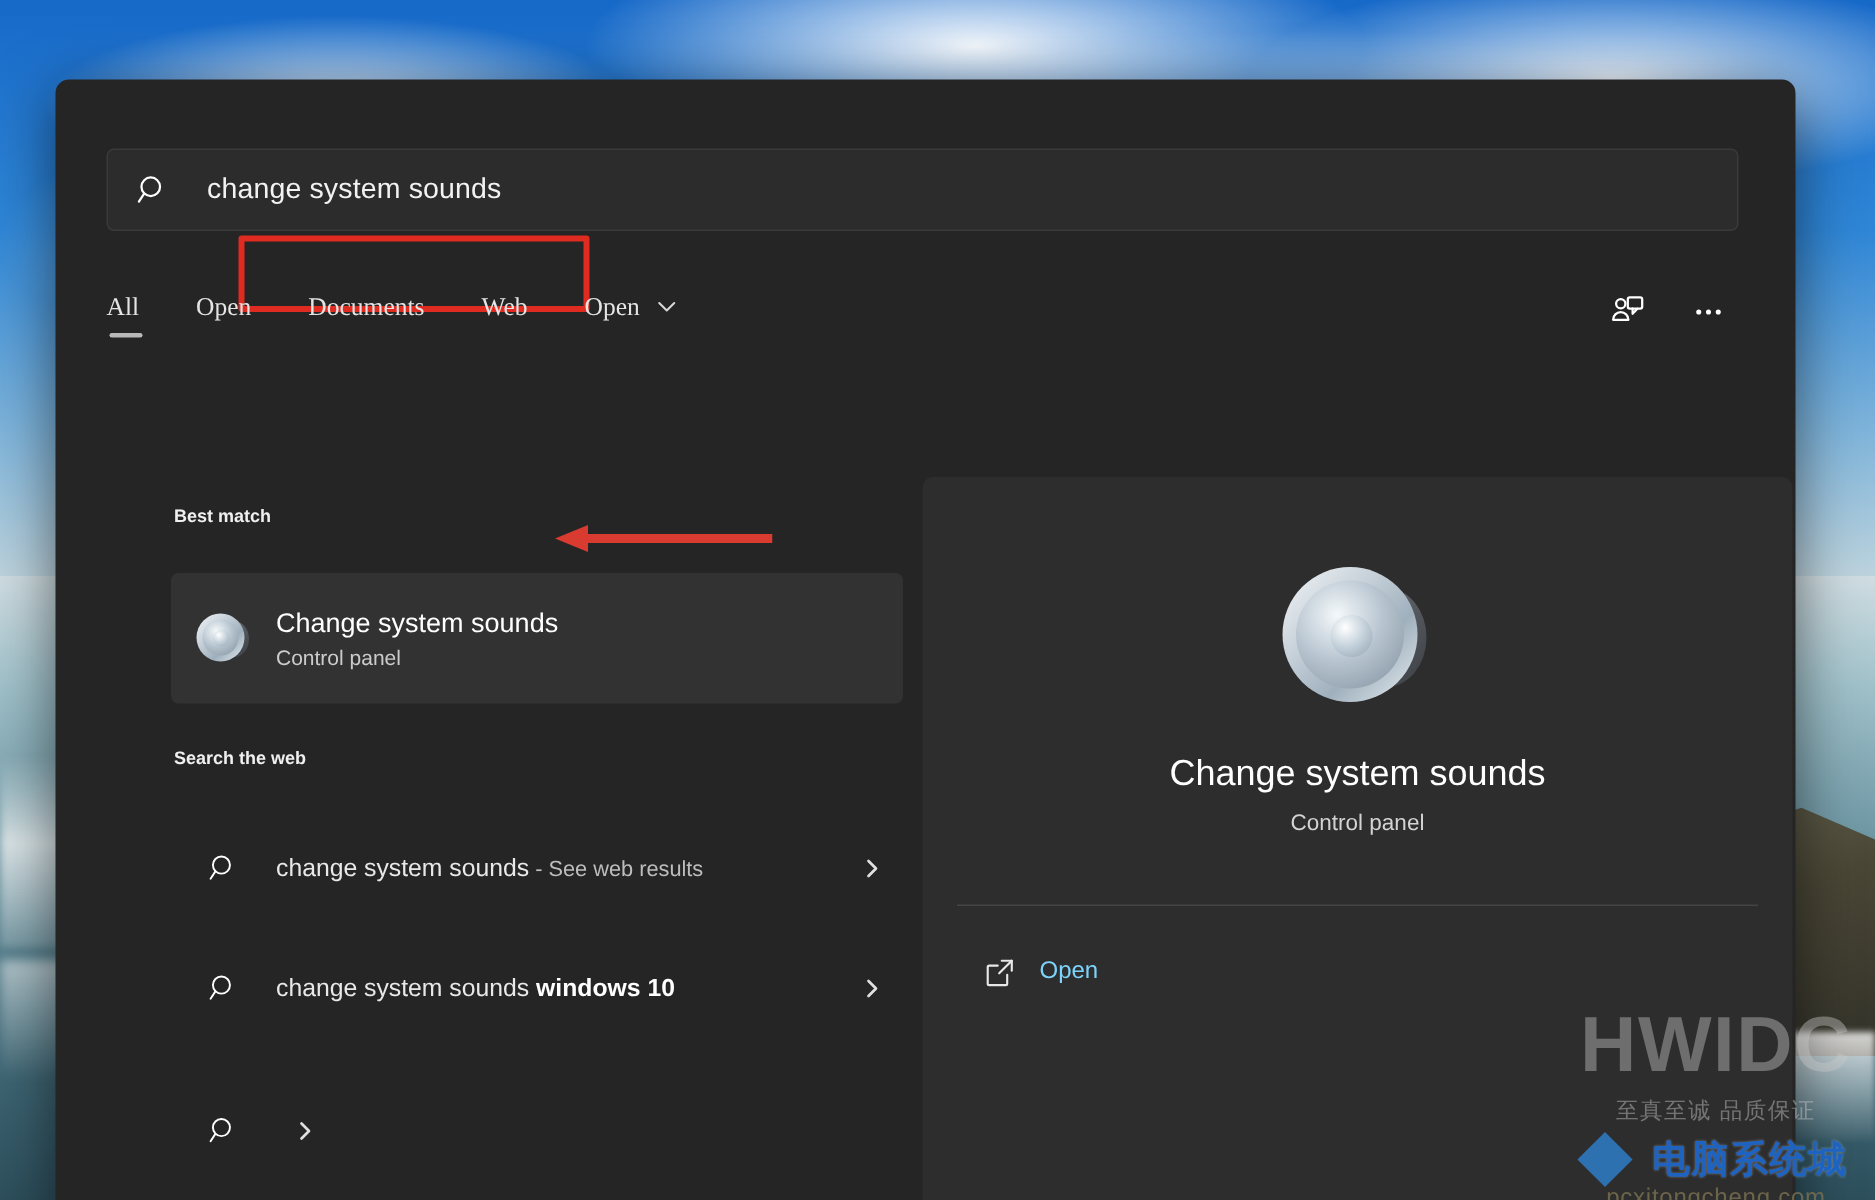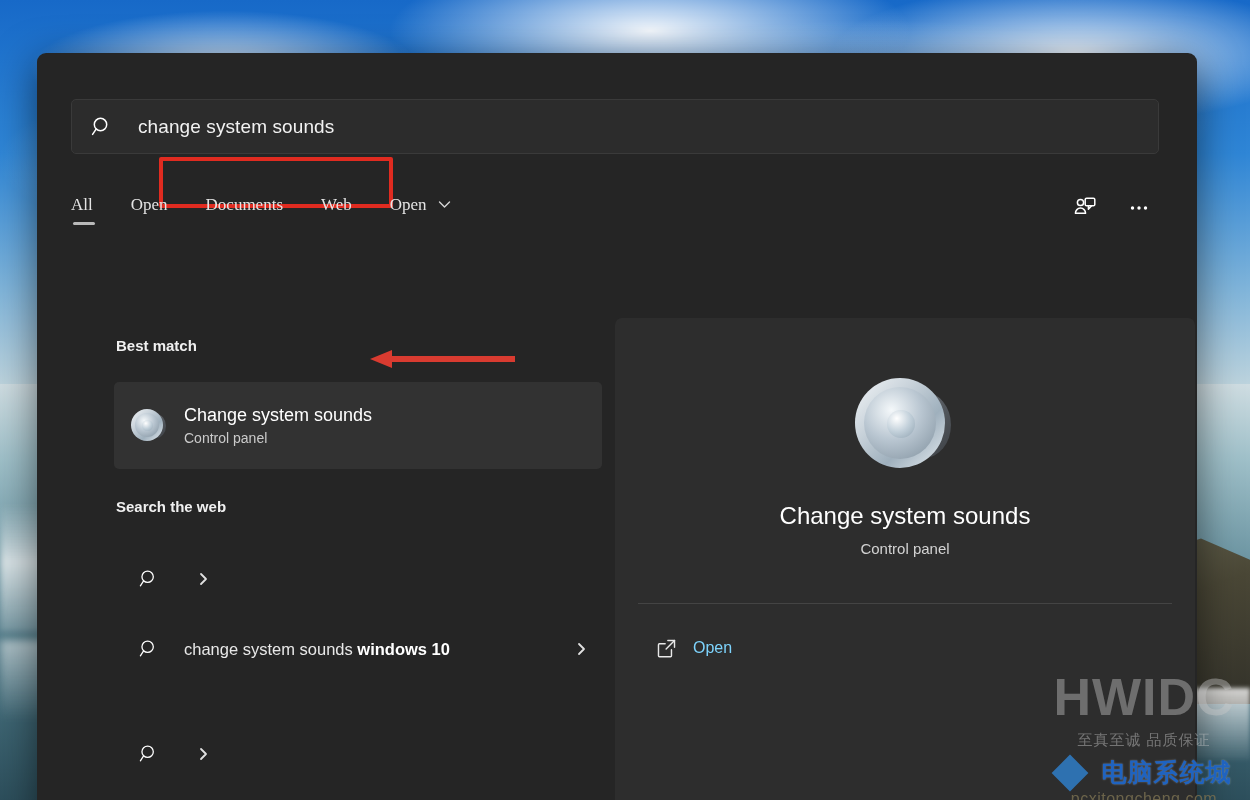--- a/index.html
+++ b/index.html
@@ -237,21 +237,21 @@
   
   #results-left {
     position: absolute;
     left: 0;
     top: 0;
     width: 578px;
     bottom: 0;
   }
   .group-header {
     color: #f0f0f0;
-    font-size: 15px;
+    font-size: 12px;
     font-weight: 700;
     padding-left: 79px;
   }
   #best-match-header { position: absolute; top: 88px; }
   #web-header { position: absolute; top: 249px; }
 
   #best-match-item {
     position: absolute;
     left: 77px;
     top: 133px;
@@ -498,28 +498,29 @@
 
         <div class="group-header" id="web-header">Search the web</div>
 
         <div class="web-item" style="top:300px; height:60px;">
           <span class="web-icon-wrap">
             <svg width="22" height="22" viewBox="0 0 24 24" fill="none" stroke="#ffffff" stroke-width="1.4" stroke-linecap="round">
               <circle cx="10.5" cy="9.5" r="6.2"></circle>
               <line x1="6.1" y1="14.1" x2="2.6" y2="19.4"></line>
             </svg>
           </span>
+          <span class="web-text"><span>change system sounds</span><span class="dim"> - See web results</span></span>
           <span class="web-chev">
             <svg width="14" height="16" viewBox="0 0 14 16" fill="none" stroke="#e0e0e0" stroke-width="1.8" stroke-linecap="round" stroke-linejoin="round">
               <polyline points="4,3 9,8 4,13"></polyline>
             </svg>
           </span>
         </div>
 
-        <div class="web-item" style="top:370px; height:60px;">
+        <div class="web-item" style="top:380px; height:60px;">
           <span class="web-icon-wrap">
             <svg width="22" height="22" viewBox="0 0 24 24" fill="none" stroke="#ffffff" stroke-width="1.4" stroke-linecap="round">
               <circle cx="10.5" cy="9.5" r="6.2"></circle>
               <line x1="6.1" y1="14.1" x2="2.6" y2="19.4"></line>
             </svg>
           </span>
           <span class="web-text"><span>change system sounds </span><b>windows 10</b></span>
           <span class="web-chev">
             <svg width="14" height="16" viewBox="0 0 14 16" fill="none" stroke="#e0e0e0" stroke-width="1.8" stroke-linecap="round" stroke-linejoin="round">
               <polyline points="4,3 9,8 4,13"></polyline>

